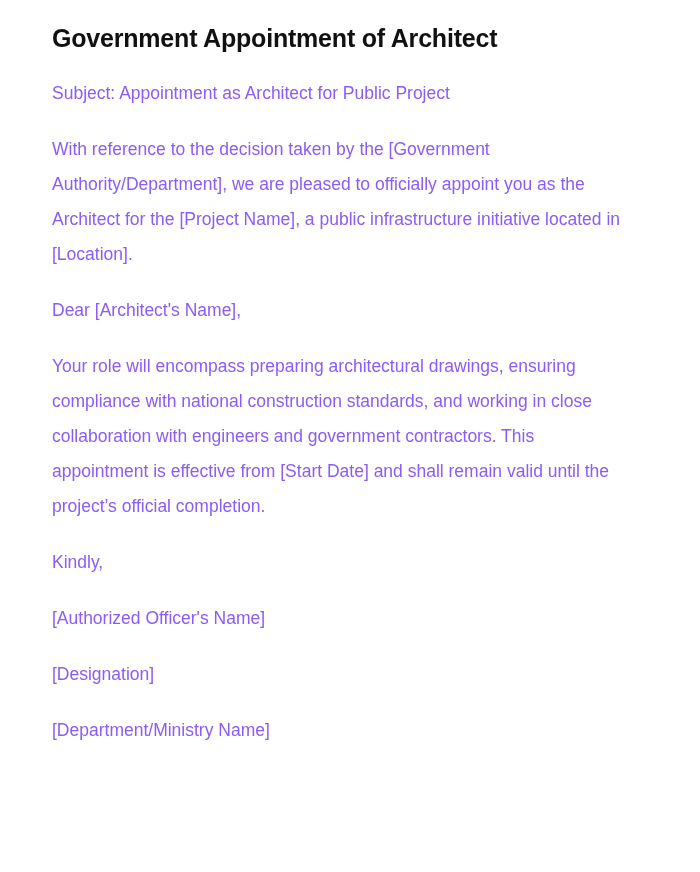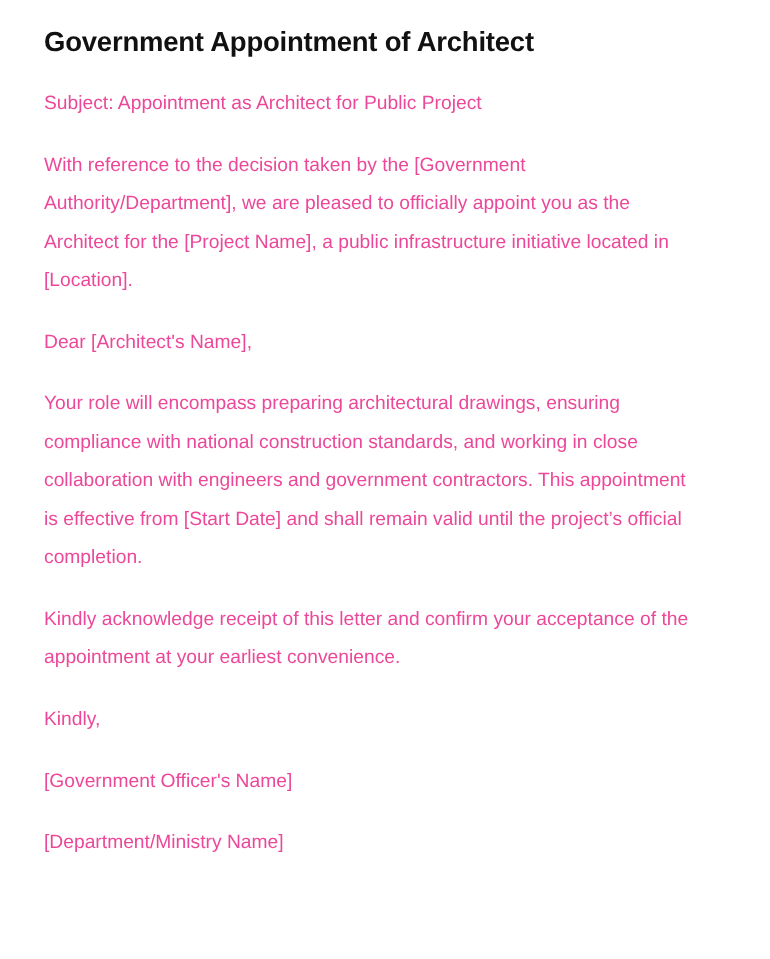--- a/index.html
+++ b/index.html
@@ -13,39 +13,39 @@
     min-height: 872px;
     font-family: "Liberation Sans", "DejaVu Sans", sans-serif;
     color: #1a1a1a;
     -webkit-font-smoothing: antialiased;
   }
 
   .document {
     box-sizing: border-box;
     width: 670px;
     min-height: 872px;
-    padding: 22px 40px 40px 40px;
+    padding: 22px 40px 40px 52px;
     background: #ffffff;
   }
 
   .doc-title {
     margin: 0 0 22px 0;
     font-size: 25px;
     line-height: 32px;
     font-weight: 700;
     letter-spacing: -0.2px;
     color: #111111;
   }
 
   .doc-paragraph {
     margin: 0 0 21px 0;
     font-size: 17.5px;
     line-height: 35px;
     font-weight: 400;
-    color: #ec4899;
+    color: #8b5cf6;
     text-align: left;
   }
 
   .doc-paragraph:last-child {
     margin-bottom: 0;
   }
 
   .signature-line {
     margin-bottom: 21px;
   }
@@ -58,22 +58,22 @@
   <h1 class="doc-title">Government Appointment of Architect</h1>
 
   <p class="doc-paragraph">Subject: Appointment as Architect for Public Project</p>
 
   <p class="doc-paragraph">With reference to the decision taken by the [Government Authority/Department], we are pleased to officially appoint you as the Architect for the [Project Name], a public infrastructure initiative located in [Location].</p>
 
   <p class="doc-paragraph">Dear [Architect's Name],</p>
 
   <p class="doc-paragraph">Your role will encompass preparing architectural drawings, ensuring compliance with national construction standards, and working in close collaboration with engineers and government contractors. This appointment is effective from [Start Date] and shall remain valid until the project’s official completion.</p>
 
-  <p class="doc-paragraph">Kindly acknowledge receipt of this letter and confirm your acceptance of the appointment at your earliest convenience.</p>
 
   <p class="doc-paragraph">Kindly,</p>
 
-  <p class="doc-paragraph signature-line">[Government Officer's Name]</p>
+  <p class="doc-paragraph signature-line">[Authorized Officer's Name]</p>
 
+  <p class="doc-paragraph signature-line">[Designation]</p>
 
   <p class="doc-paragraph signature-line">[Department/Ministry Name]</p>
 
 </div>
 
 </body></html>

